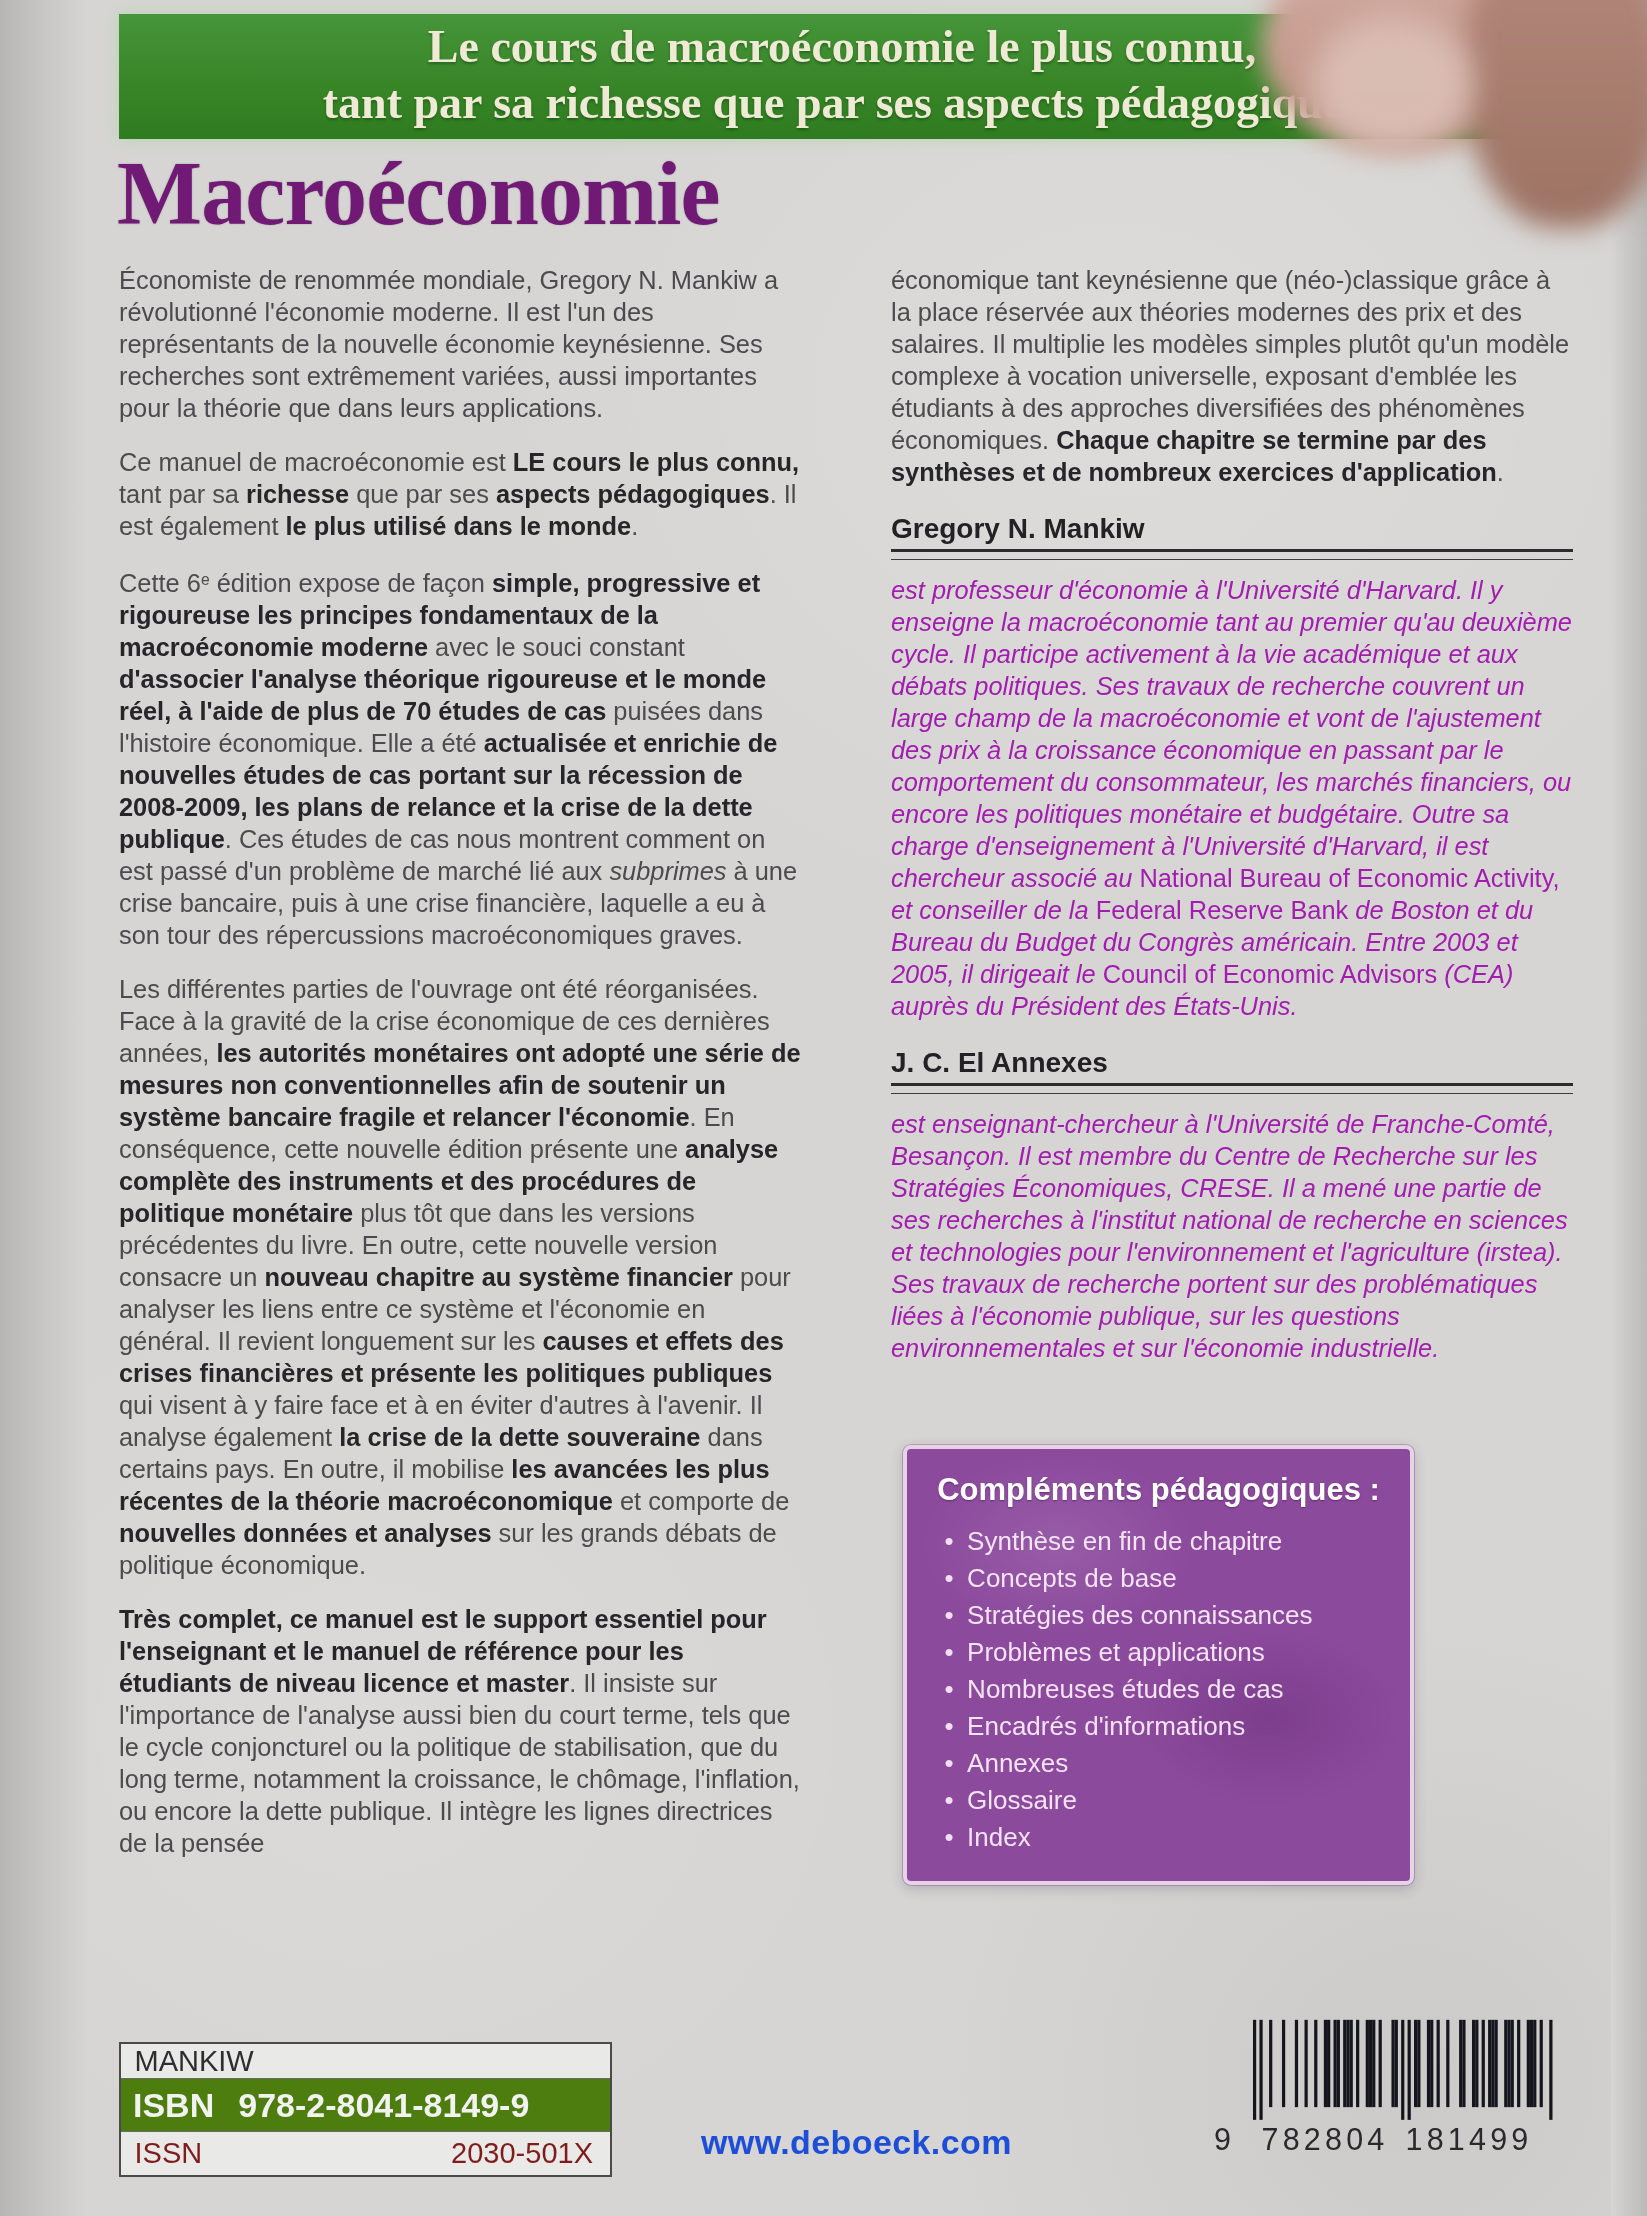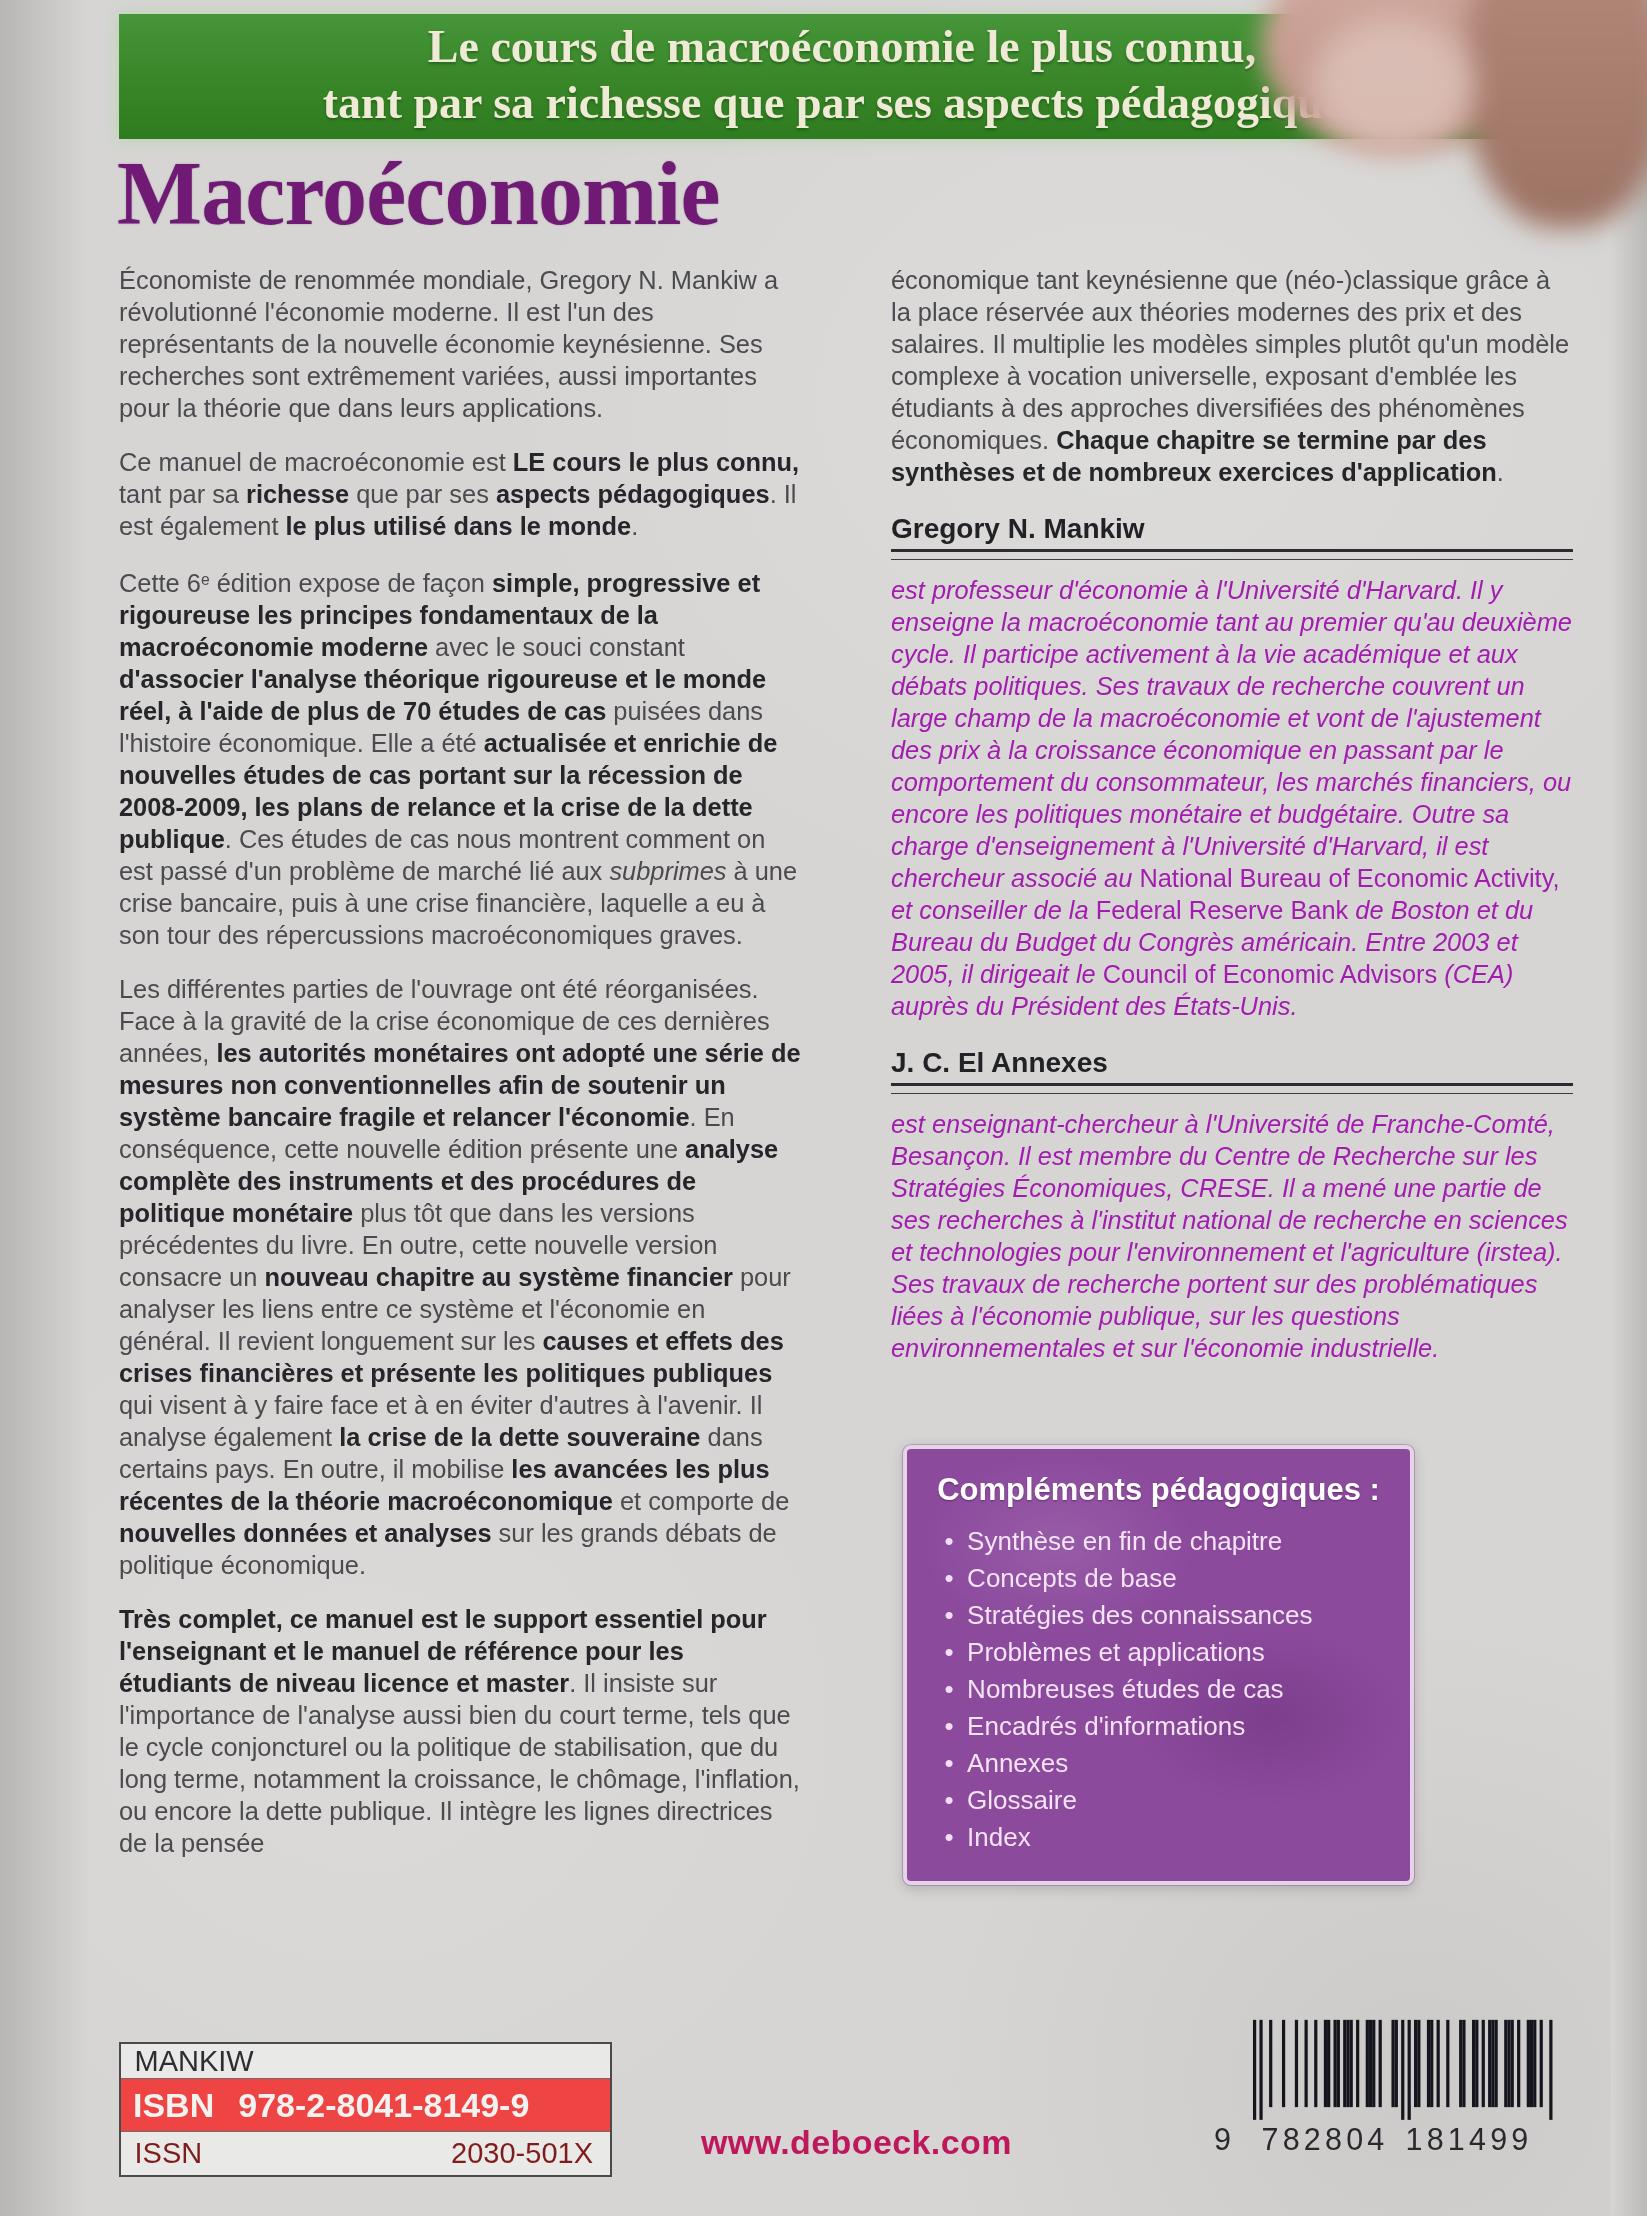--- a/index.html
+++ b/index.html
@@ -95,26 +95,26 @@
   .pedbox li{padding-left:29px;text-indent:-29px;}
   .pedbox li::before{content:"•";margin-right:13.5px;color:#f2dff4;}
 
   
   .idbox{
     position:absolute;left:119px;top:2042px;width:493px;z-index:3;
     border:2.5px solid #4a4a4a;background:#e9e9e7;box-sizing:border-box;
   }
   .idbox .row{display:flex;align-items:center;box-sizing:border-box;}
   .row-mankiw{height:35px;padding:0 13.5px;font-size:29px;color:#2e2e32;border-bottom:1.7px solid #6a6a68;}
-  .row-isbn{height:52px;padding:0 12px;background:#ef4444;color:#f2f2f0;font-weight:bold;font-size:34px;gap:24px;}
+  .row-isbn{height:52px;padding:0 12px;background:#4d7c0f;color:#f2f2f0;font-weight:bold;font-size:34px;gap:24px;}
   .row-issn{height:44px;padding:0 17px 0 13.5px;font-size:29px;color:#7f1d1d;border-top:1.7px solid #6a6a68;justify-content:space-between;}
 
   .website{
     position:absolute;left:701px;top:2123px;z-index:3;
-    font-size:34px;font-weight:bold;color:#be185d;letter-spacing:0.4px;
+    font-size:34px;font-weight:bold;color:#1d4ed8;letter-spacing:0.4px;
   }
 
   .barcode{position:absolute;left:1214px;top:2018px;width:339px;z-index:3;}
   .barcode svg{display:block;}
   .bc-digits{
     position:relative;margin-top:1.7px;height:37px;font-size:30.5px;color:#2a2a2e;
     font-family:"Liberation Sans","DejaVu Sans",sans-serif;
   }
   .bc-lead{position:absolute;left:0;top:0;}
   .bc-left{position:absolute;left:44px;width:134px;top:0;text-align:center;letter-spacing:4.2px;}

